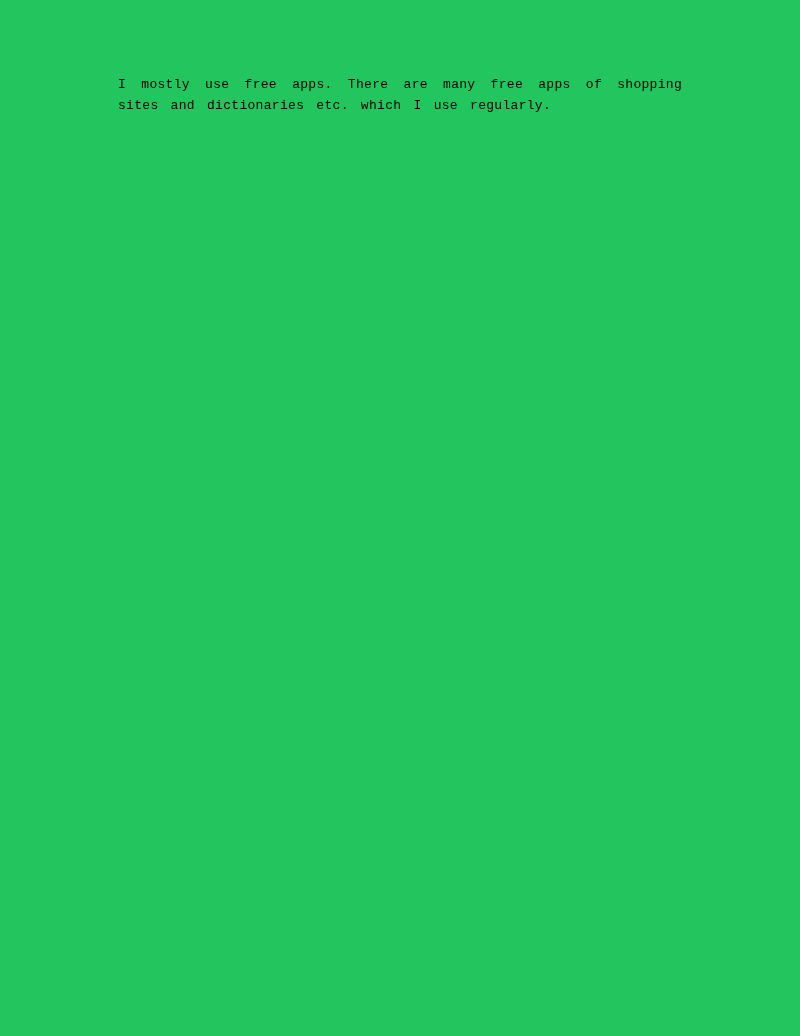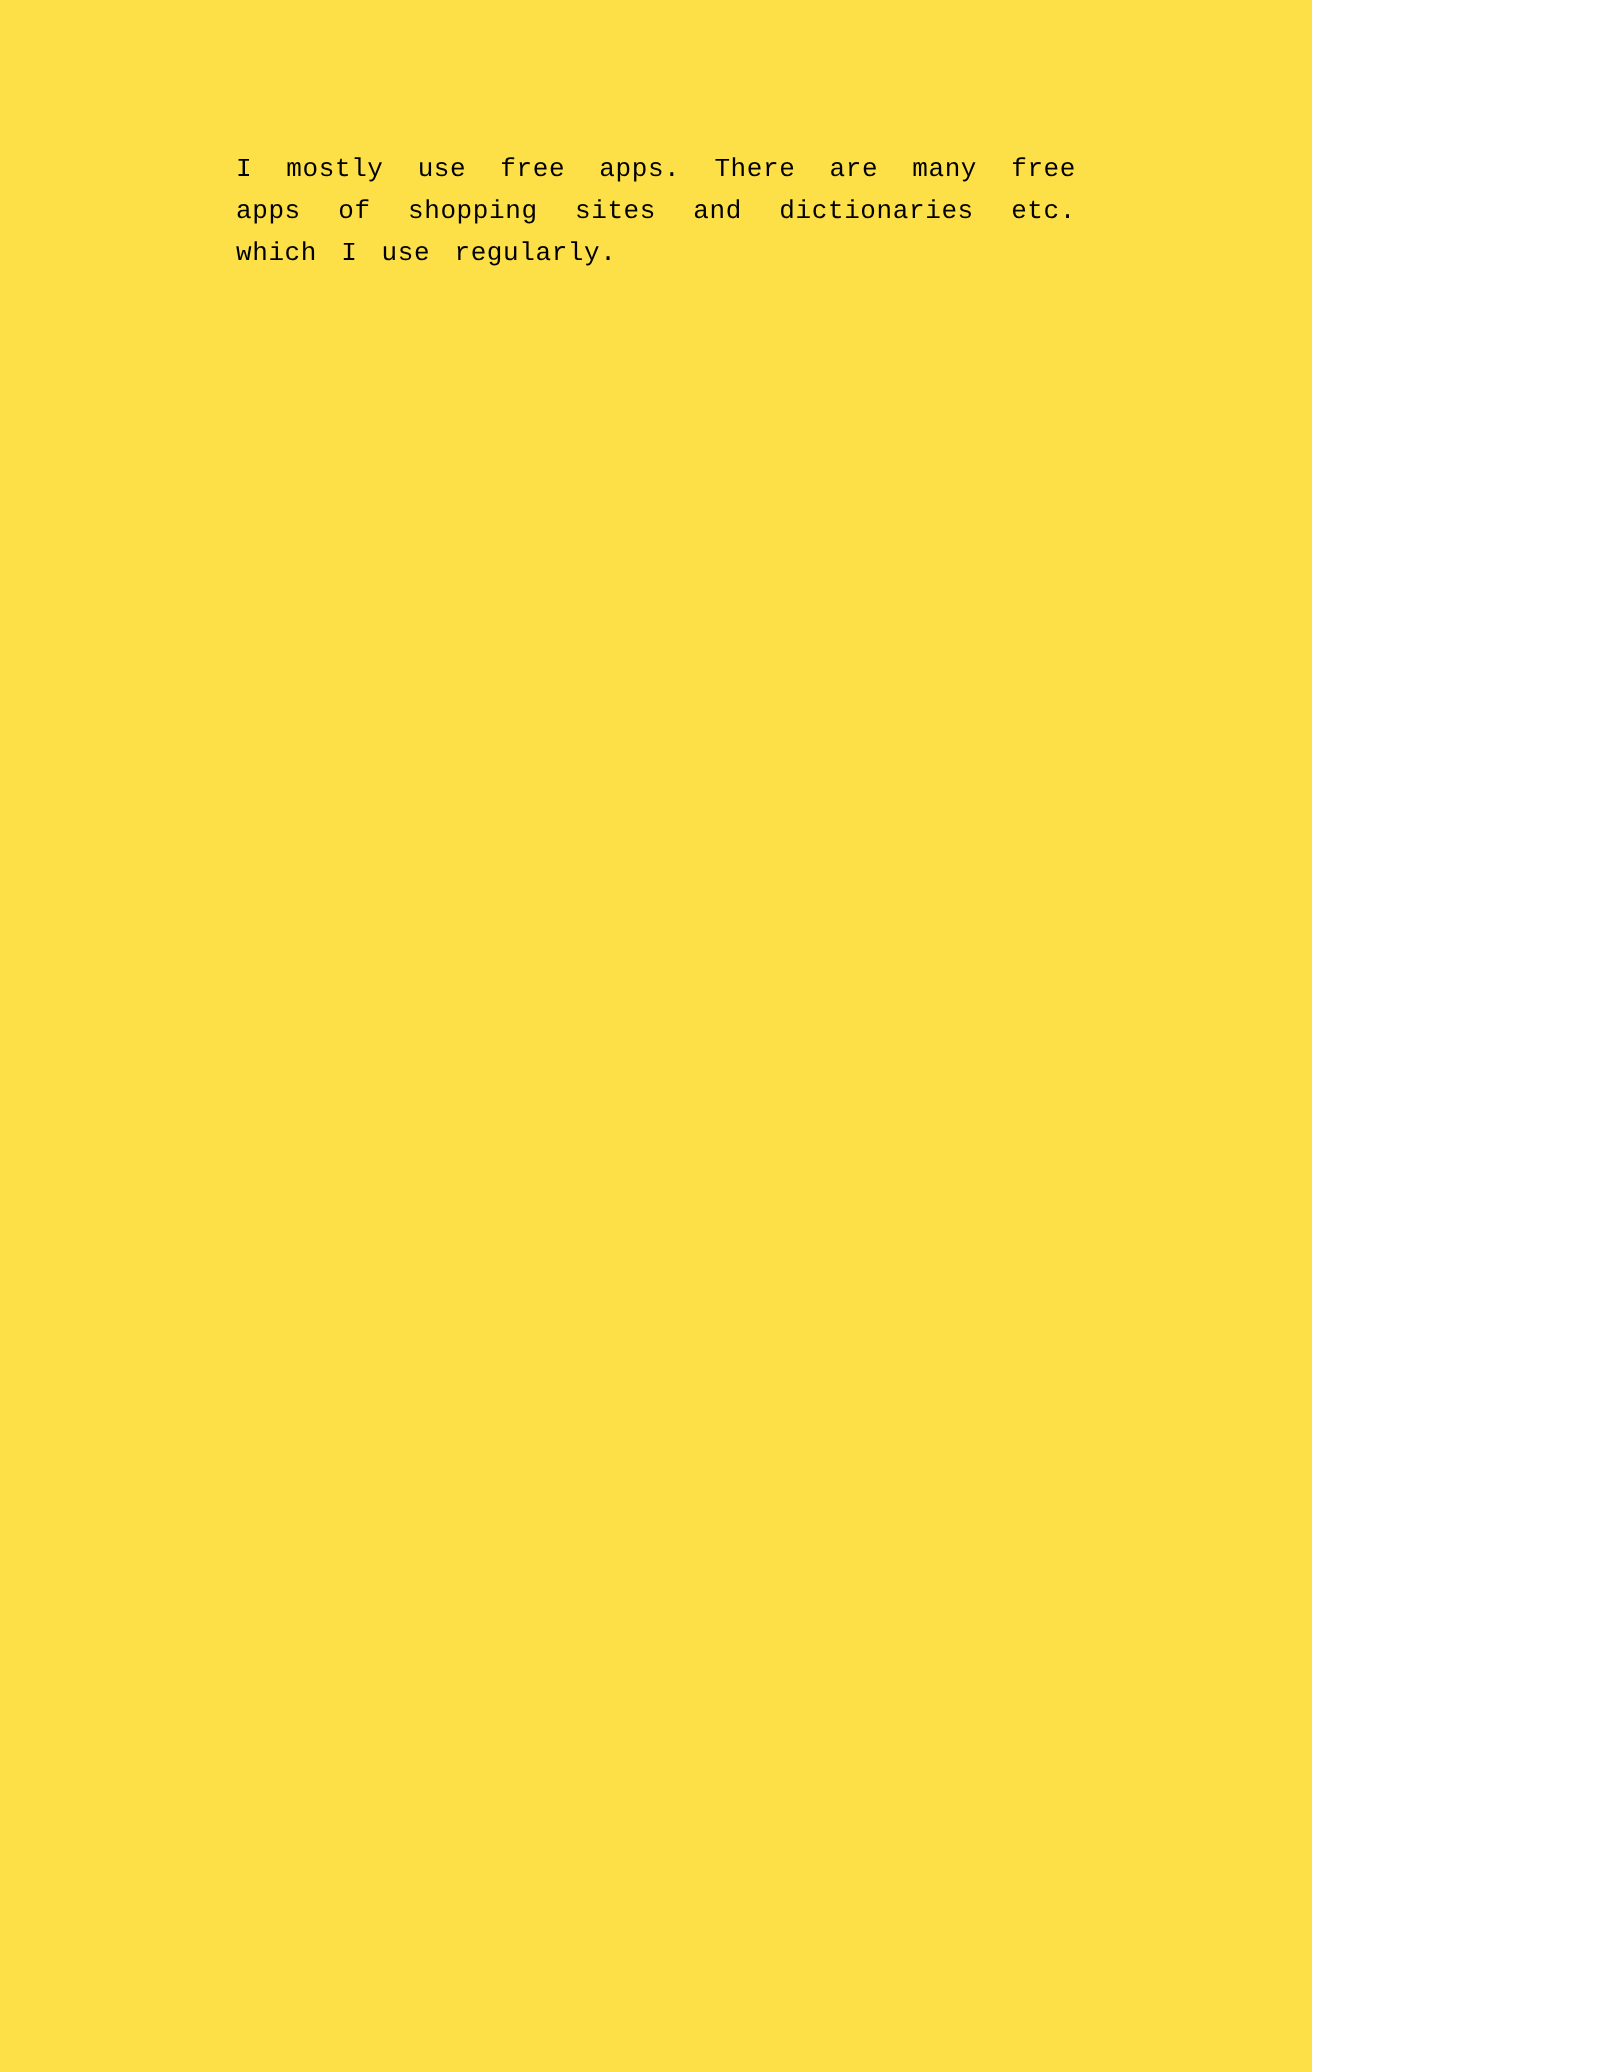--- a/index.html
+++ b/index.html
@@ -11,23 +11,23 @@
     body {
       width: 800px;
       min-height: 1036px;
       background-color: #ffffff;
       font-family: 'Courier New', Courier, monospace;
       font-size: 13px;
       color: #000000;
     }
 
     .page-container {
-      width: 656px;
+      width: 800px;
       min-height: 1036px;
-      background: #fde047;
+      background: #22c55e;
       padding: 75px 118px 75px 118px;
     }
 
     .content-paragraph {
       line-height: 1.6;
       text-align: justify;
       word-spacing: 4px;
       letter-spacing: 0.3px;
     }
   </style>

